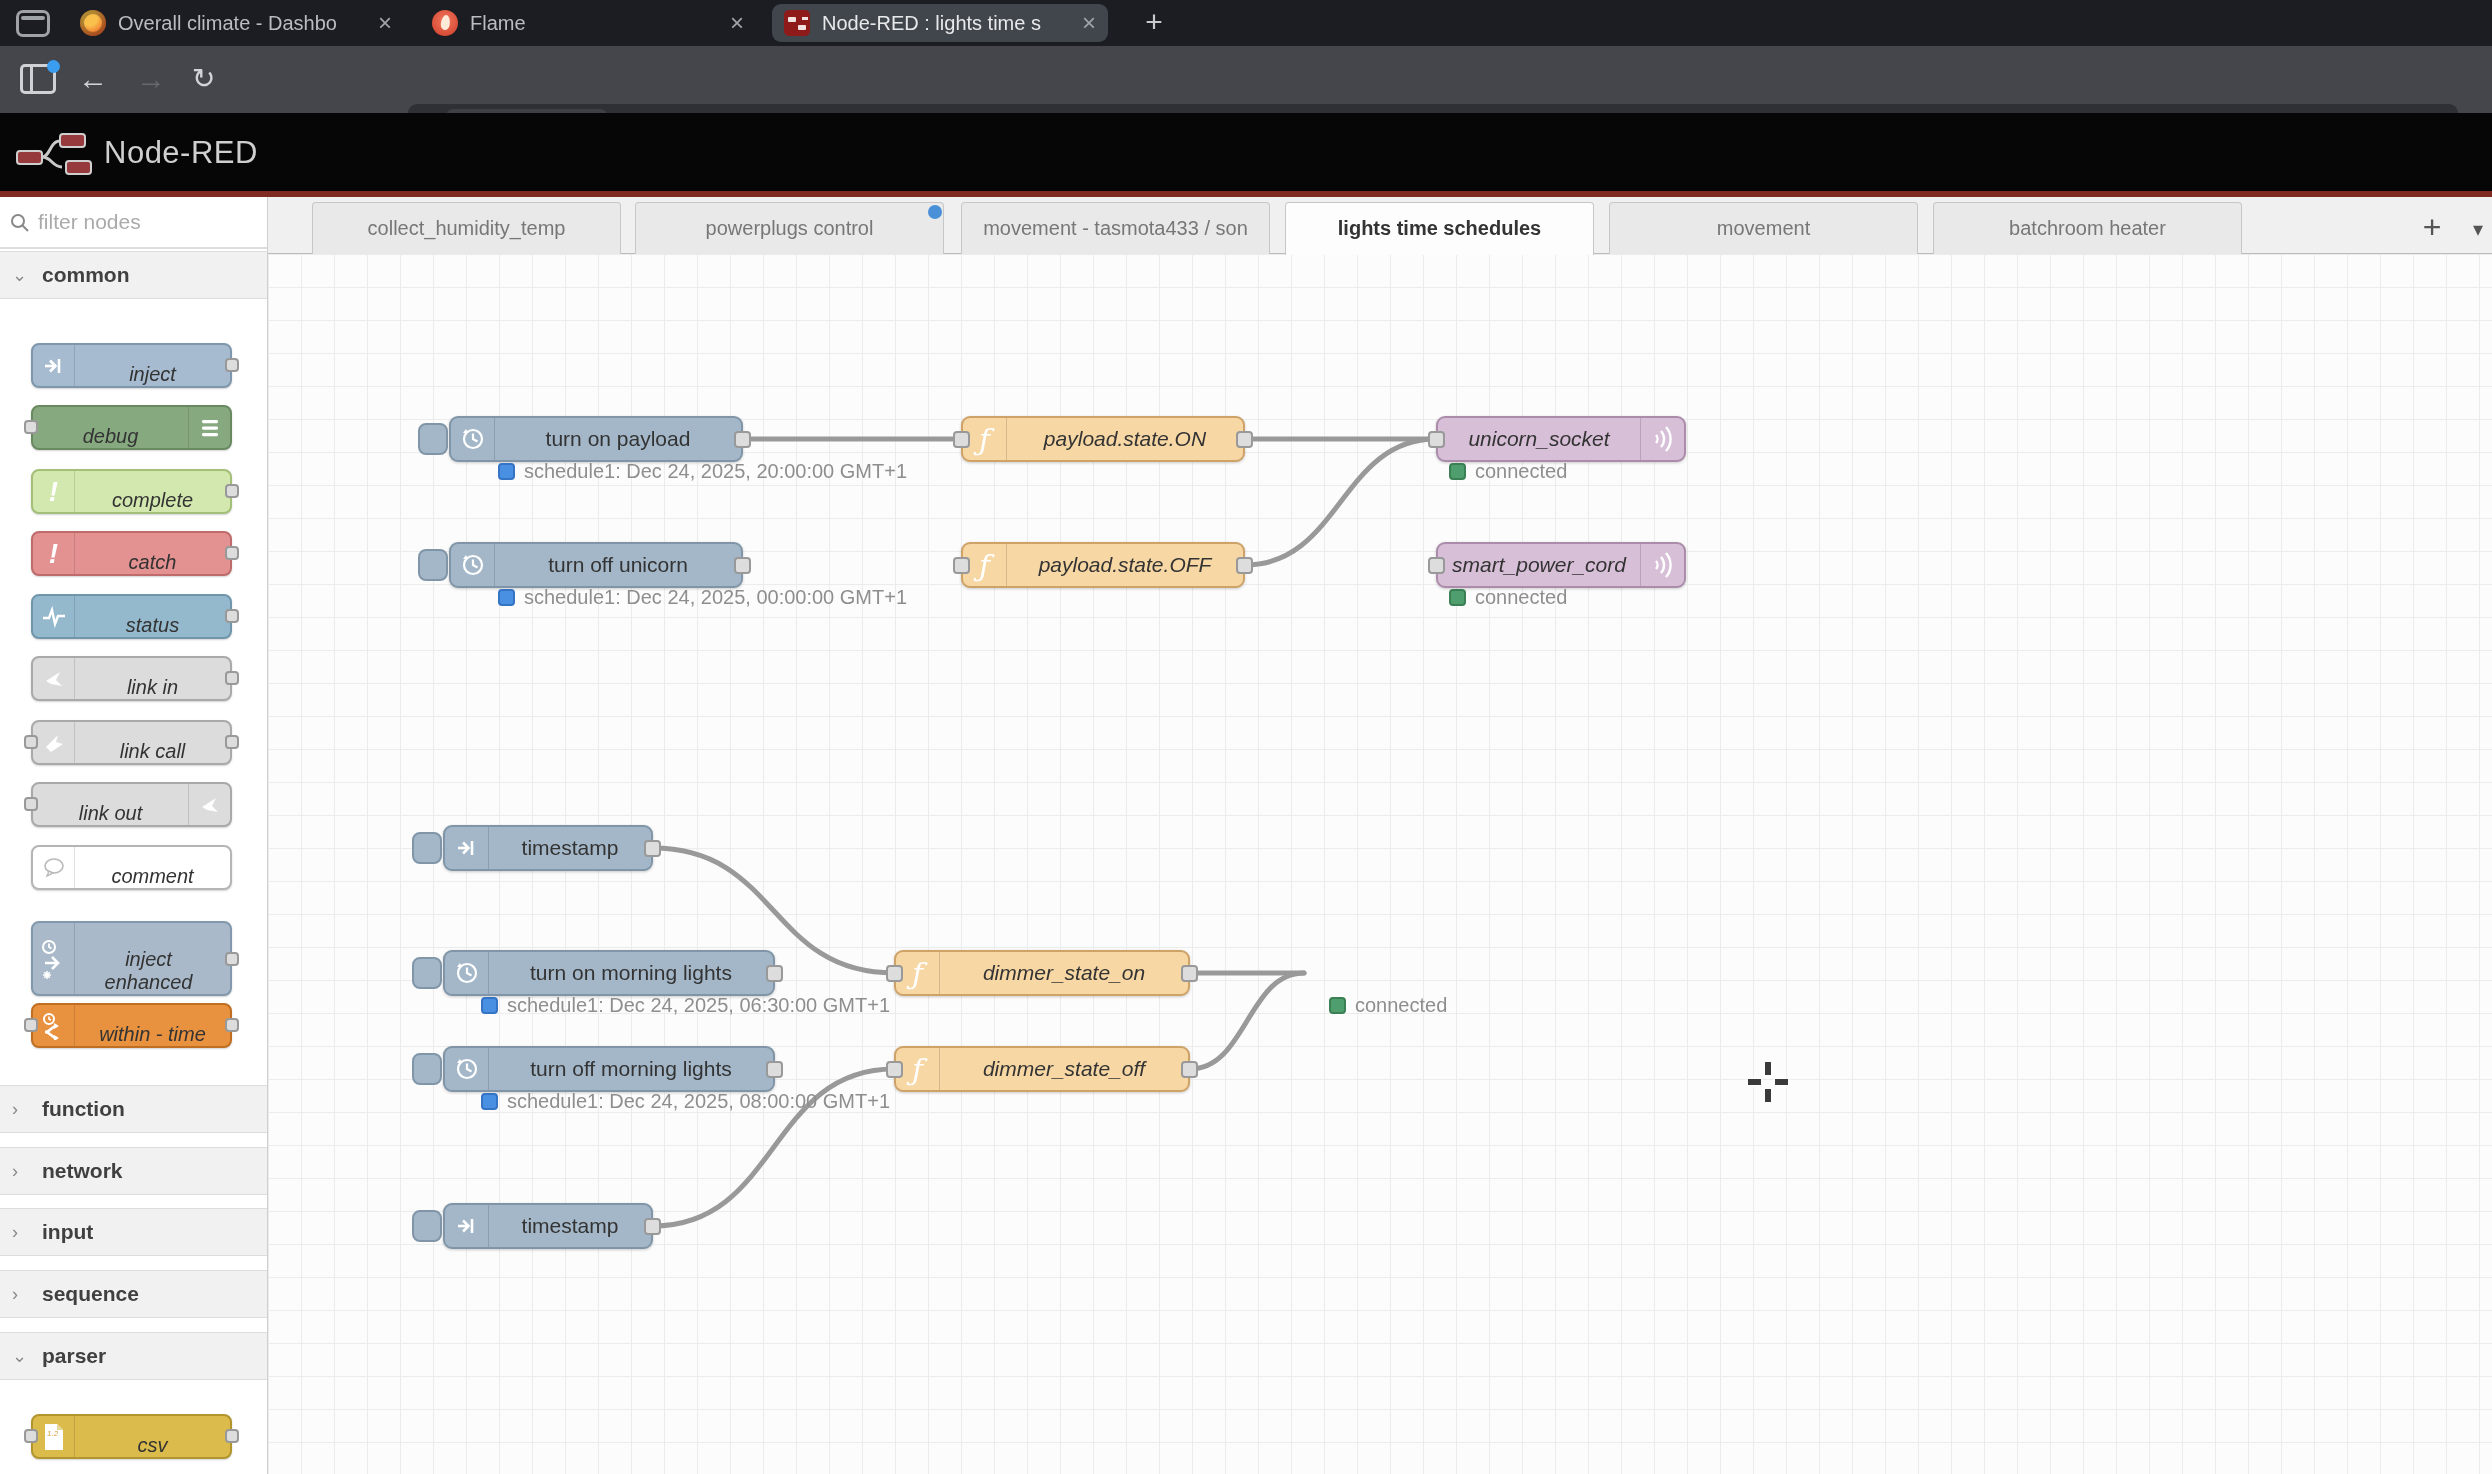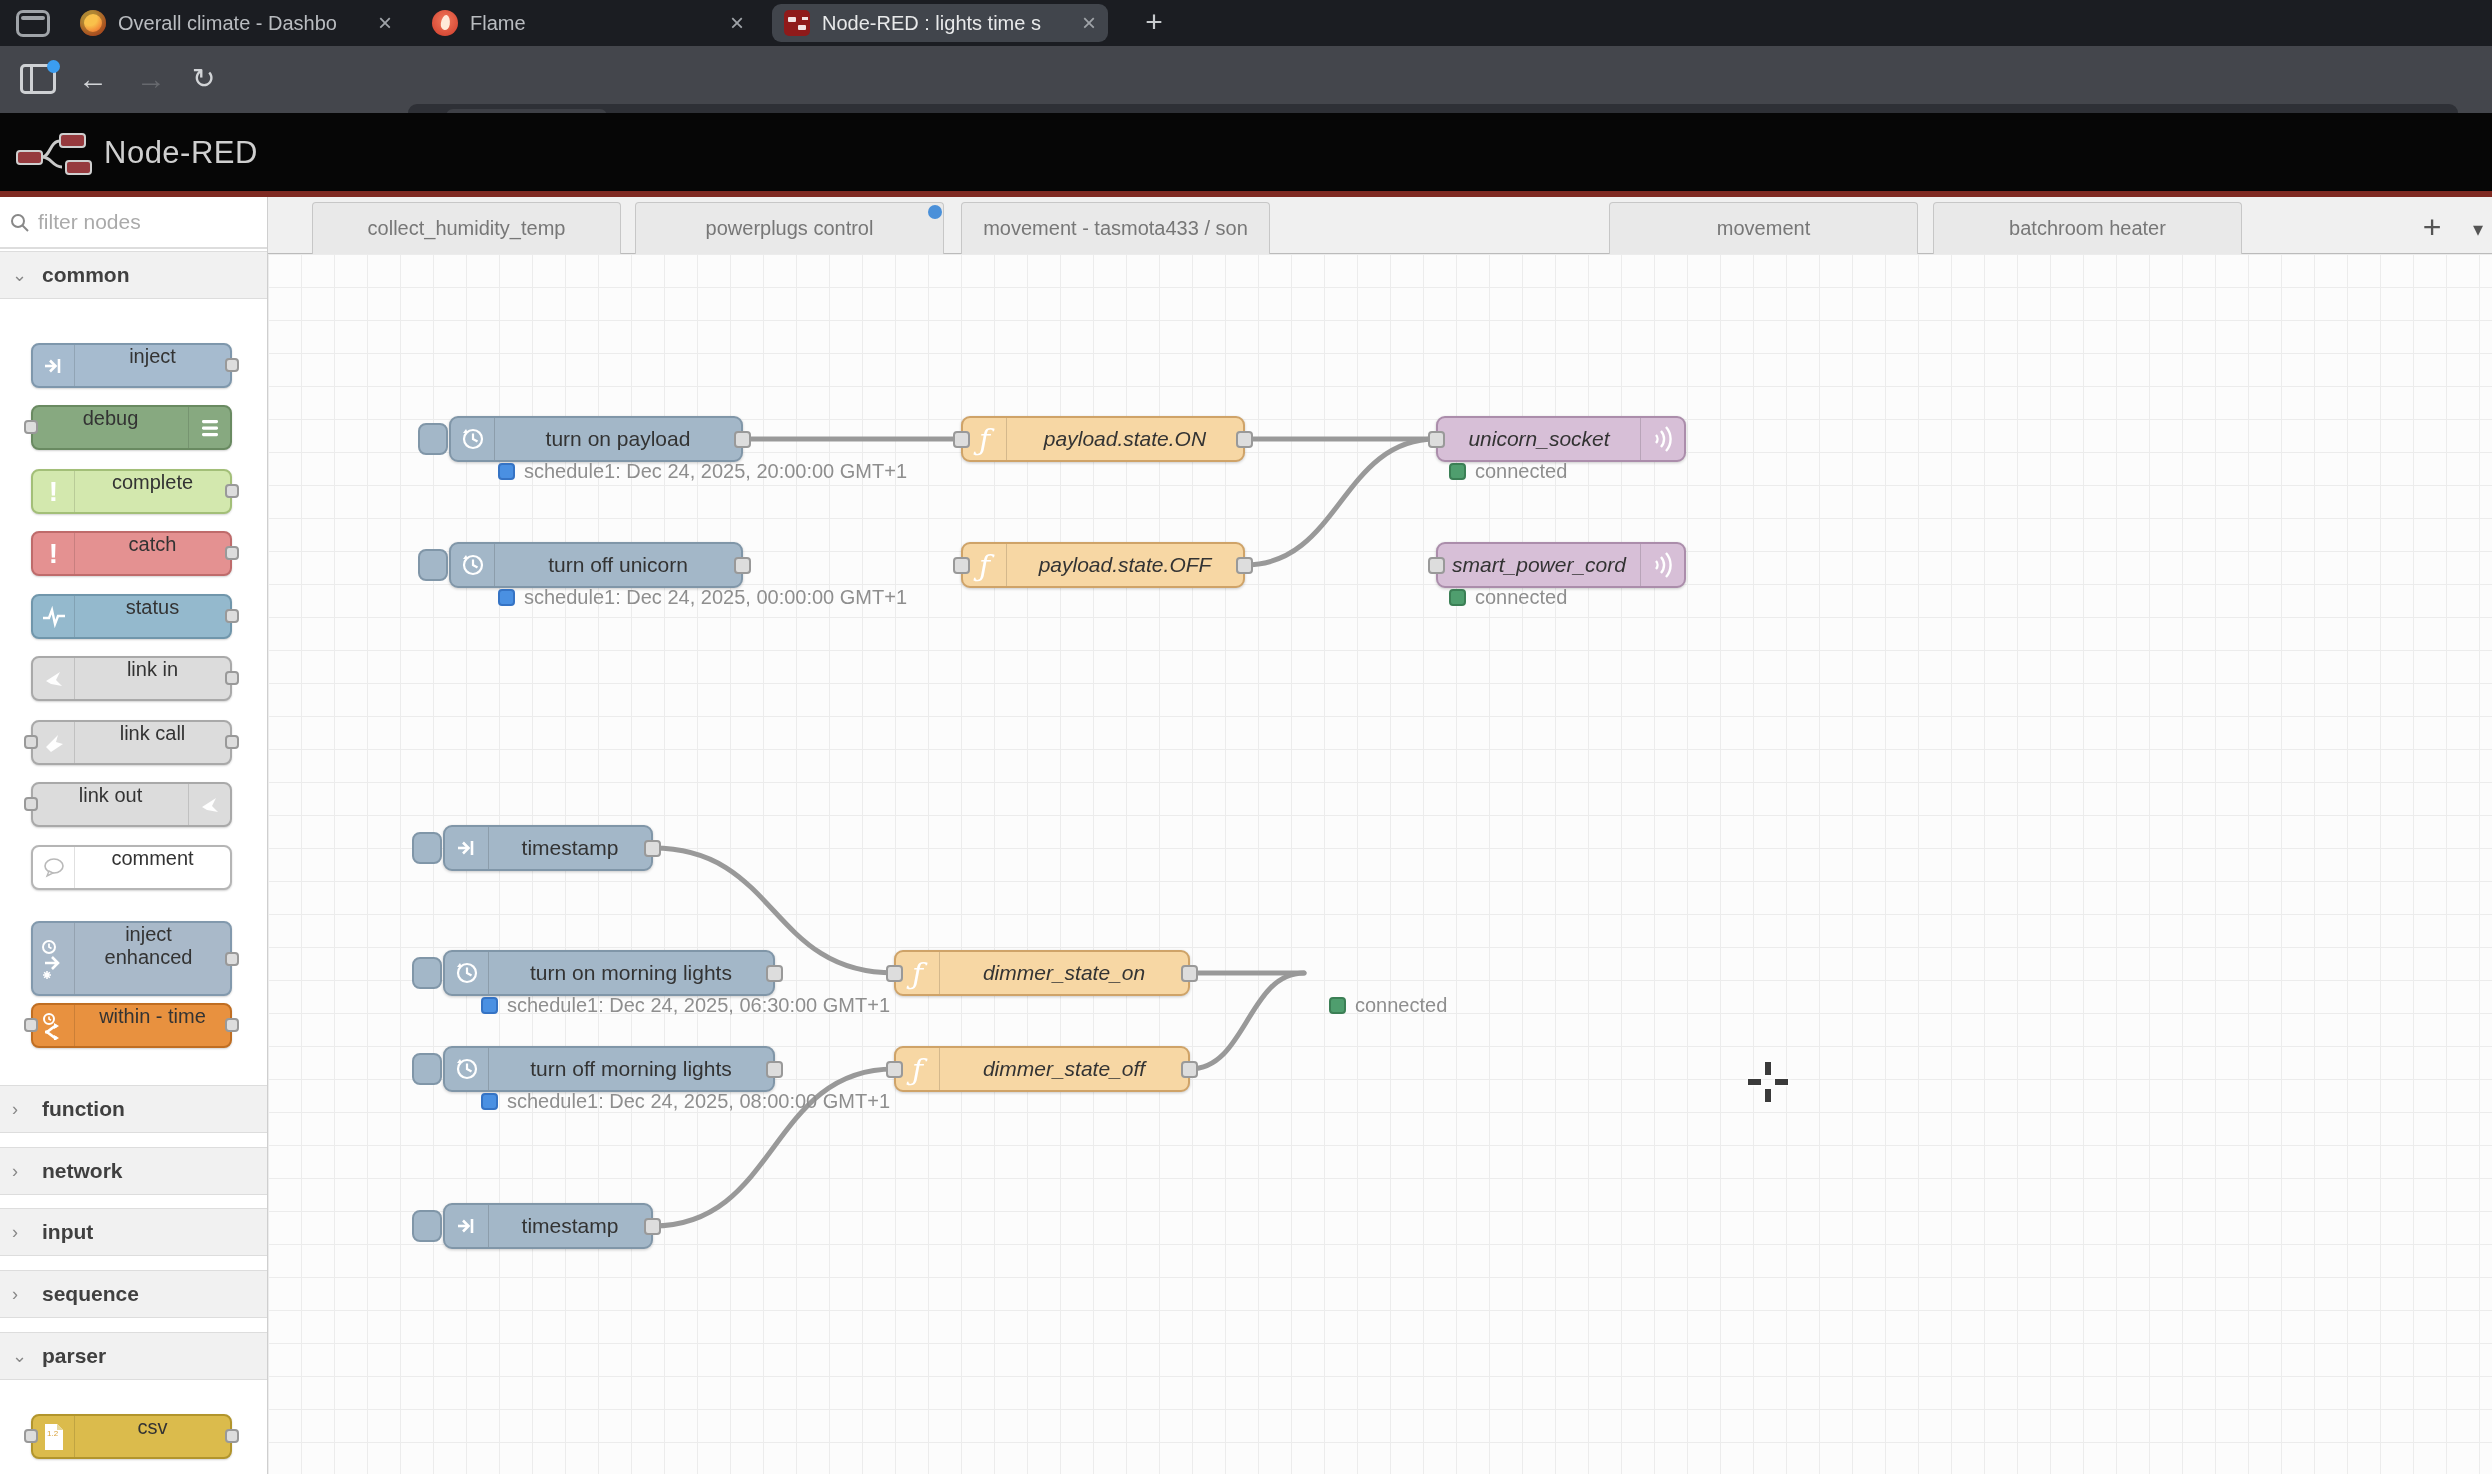--- a/index.html
+++ b/index.html
@@ -46,21 +46,21 @@
   
   .palette { position:absolute; left:0; top:197px; width:268px; height:1277px; background:#fff; border-right:1px solid #cfcfcf; }
   .pal-filter { position:absolute; left:0; top:0; width:100%; height:52px; background:#fff; border-bottom:2px solid #ddd; }
   .pal-filter input { position:absolute; left:38px; top:6px; width:215px; height:38px; border:none; outline:none; font-size:21px; color:#555; background:transparent; }
   .pal-filter input::placeholder { color:#aaa; }
   .pal-filter svg { position:absolute; left:9px; top:15px; }
   .pal-cat { position:absolute; left:0; width:100%; height:48px; background:#f1f1f1; border-top:1px solid #ddd; border-bottom:1px solid #ddd;
     font-size:21px; font-weight:bold; color:#404040; line-height:46px; padding-left:42px; }
   .pal-cat .chev { position:absolute; left:12px; top:0; font-size:18px; color:#888; font-weight:normal; }
   .pnode { position:absolute; left:31px; width:201px; height:45px; border:2px solid; border-radius:8px;
-    font-size:20px; color:#333; display:flex; align-items:flex-start; box-shadow:0 1px 2px rgba(0,0,0,.18); }
+    font-size:20px; color:#333; display:flex; align-items:flex-end; box-shadow:0 1px 2px rgba(0,0,0,.18);font-style:italic; }
   .pnode .plabel { flex:1; text-align:center; white-space:nowrap; }
   .pnode .picon { width:42px; align-self:stretch; display:flex; align-items:center; justify-content:center; flex:none; }
   .pnode .picon.l { border-right:1px solid rgba(0,0,0,.12); }
   .pnode .picon.r { border-left:1px solid rgba(0,0,0,.12); }
   .pport { position:absolute; width:14px; height:14px; background:#ddd; border:2px solid #999; border-radius:4px; top:13px; }
   .pport.in { left:-9px; } .pport.out { right:-9px; }
   .excl { color:#fff; font-weight:bold; font-size:28px; }
   .fnglyph { color:#fff; font-style:italic; font-family:"DejaVu Serif",serif; font-size:30px; }
 
   .p-inject { background:#a6bbcf; border-color:#7e97ac; }
@@ -344,20 +344,21 @@
       <span class="pport in"></span>
       <span class="pport out"></span>
     </div>
   </div>
 
   <div class="flowtabs">
     <div class="ftab" style="left:367px">powerplugs control</div>
     <div class="ftab" style="left:44px">collect_humidity_temp</div>
     <div class="moddot" style="left:660px;top:8px"></div>
     <div class="ftab" style="left:693px">movement - tasmota433 / son</div>
+    <div class="ftab active" style="left:1017px">lights time schedules</div>
     <div class="ftab" style="left:1341px">movement</div>
     <div class="ftab" style="left:1665px">batchroom heater</div>
     <div class="ft-add">+</div>
     <div class="ft-menu">▾</div>
   </div>
 
   <div class="canvas">
     <svg class="wires" width="2224" height="1220" viewBox="0 0 2224 1220">
       <g fill="none" stroke="#999" stroke-width="5" stroke-linecap="round">
         <path d="M475,185 C545,185 623,185 693,185"></path>

